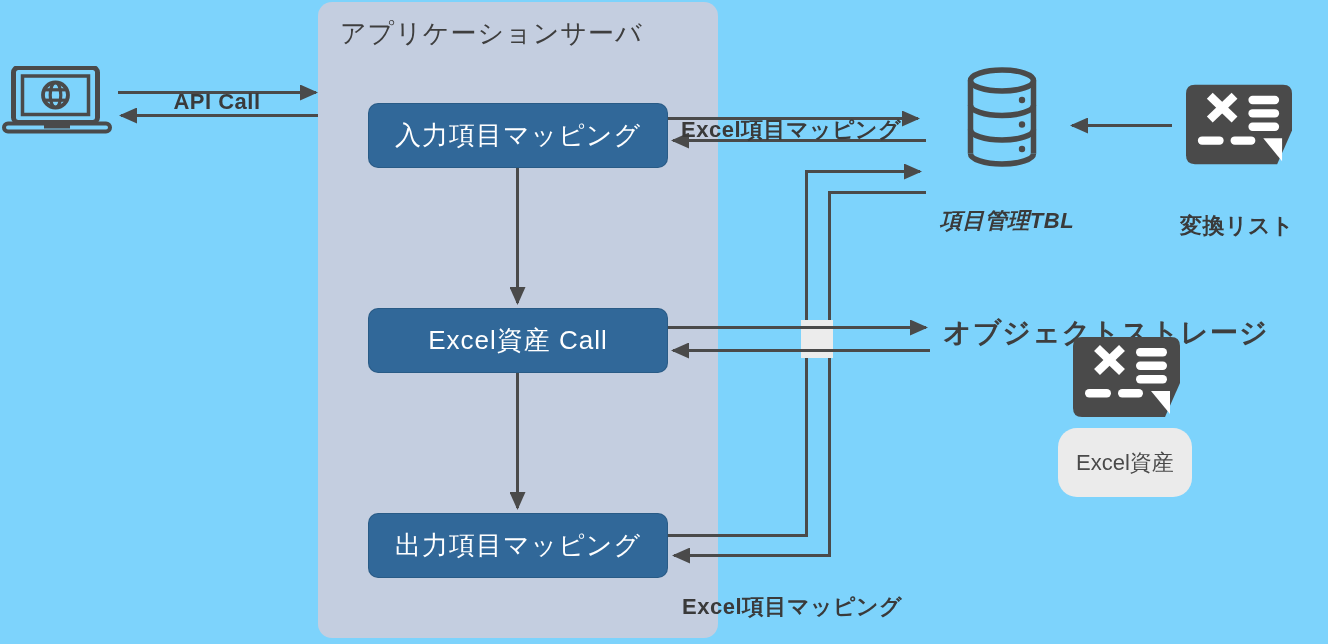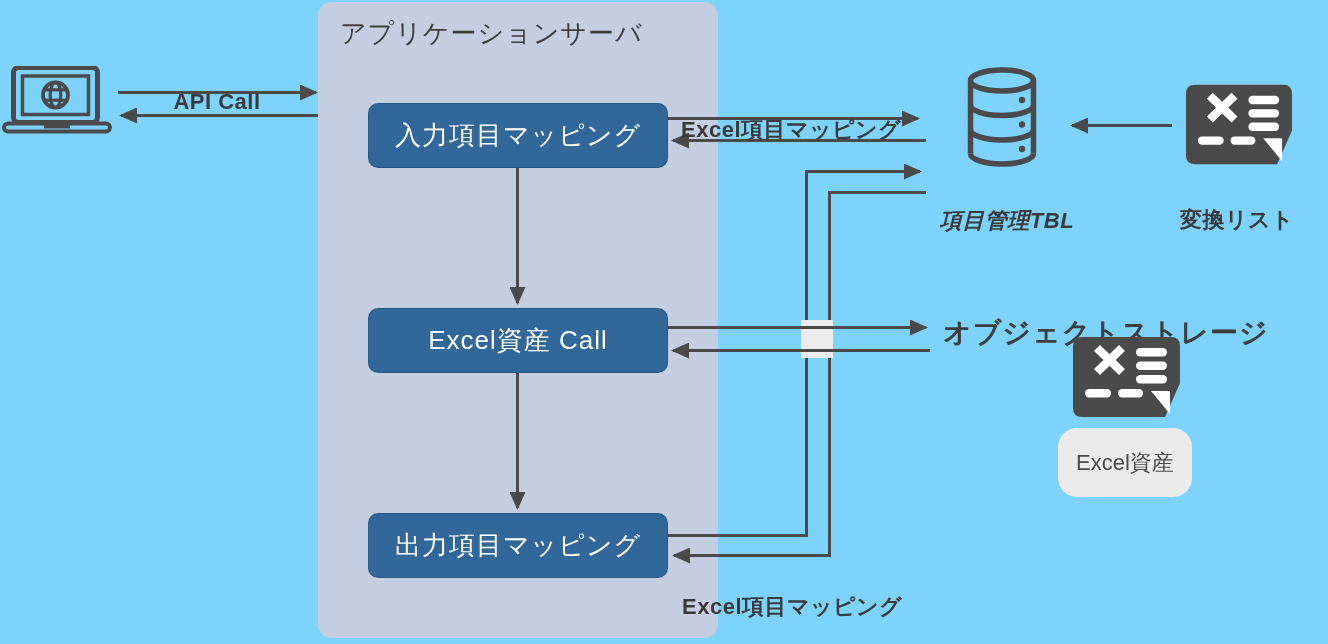--- a/index.html
+++ b/index.html
@@ -58,21 +58,21 @@
     z-index: 3;
     white-space: nowrap;
     color: #3a3a3a;
     margin-top: 31px;
   }
   .lbl.bold { font-weight: 700; font-size: 22px; letter-spacing: 0.5px; }
   .api-label   { left: 137px; top: 58px; width: 160px; text-align: center; }
   .map-top     { left: 681px; top: 84px; }
   .map-bottom  { left: 682px; top: 561px; }
   .db-label    { left: 927px; top: 175px; width: 160px; text-align: center; letter-spacing: 1px; font-style: italic; }
-  .conv-label  { left: 1177px; top: 174px; width: 120px; text-align: center; }
+  .conv-label  { left: 1177px; top: 180px; width: 120px; text-align: center; }
   .storage-label {
     left: 943px; top: 283px;
     font-size: 28px; font-weight: 700; letter-spacing: 1px;
     color: #3e3e3e;
   }
   .pill {
     left: 1058px; top: 428px;
     height: 37px; line-height: 37px;
     padding: 16px 18px;
     background: #ebebeb;

